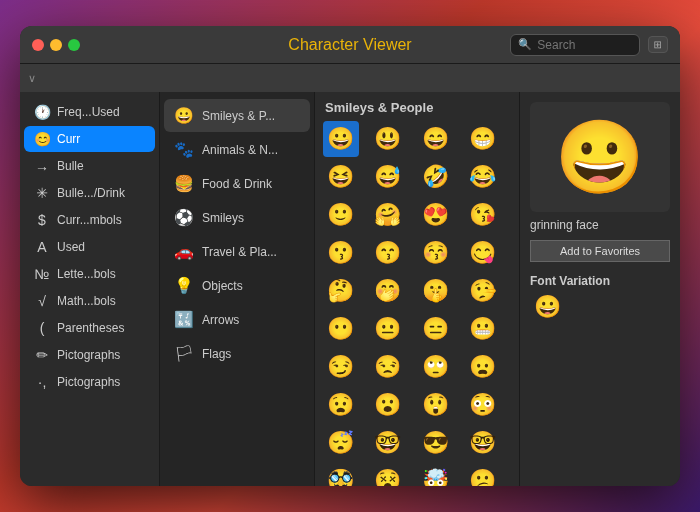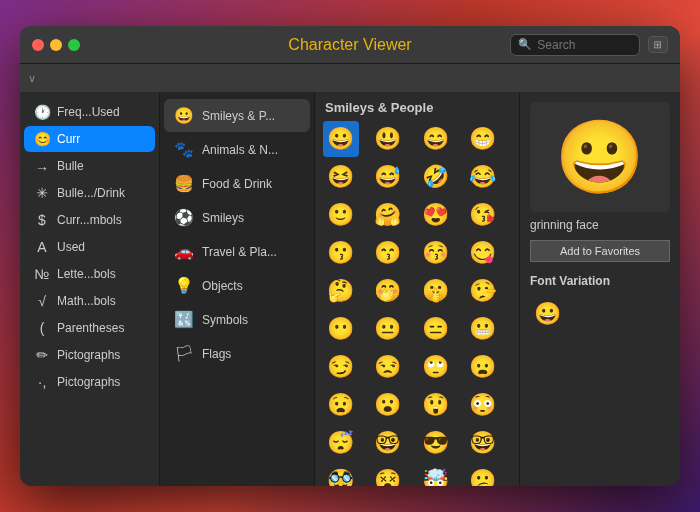--- a/index.html
+++ b/index.html
@@ -225,21 +225,21 @@
       font-size: 11px;
       padding: 4px 6px;
       cursor: pointer;
       text-align: center;
       margin-bottom: 12px;
     }
     .font-variation-title {
       color: #ccc;
       font-size: 12px;
       font-weight: 600;
-      margin-bottom: 8px;
+      margin-bottom: 1px;
     }
     .font-variation-grid {
       display: grid;
       grid-template-columns: repeat(3, 1fr);
       gap: 2px;
     }
     .font-var-cell {
       display: flex;
       align-items: center;
       justify-content: center;
@@ -355,21 +355,21 @@
         <div class="category-item">
           <span class="category-icon">🚗</span>
       <span>Travel &amp; Pla...</span>
         </div>
         <div class="category-item">
           <span class="category-icon">💡</span>
       <span>Objects</span>
         </div>
         <div class="category-item">
           <span class="category-icon">🔣</span>
-      <span>Symbols</span>
+      <span>Arrows</span>
         </div>
         <div class="category-item">
           <span class="category-icon">🏳</span>
       <span>Flags</span>
         </div>
       </div>
 
     <div class="emoji-grid-panel">
       <div class="emoji-section-title">Smileys &amp; People</div>
       <div class="emoji-grid">

